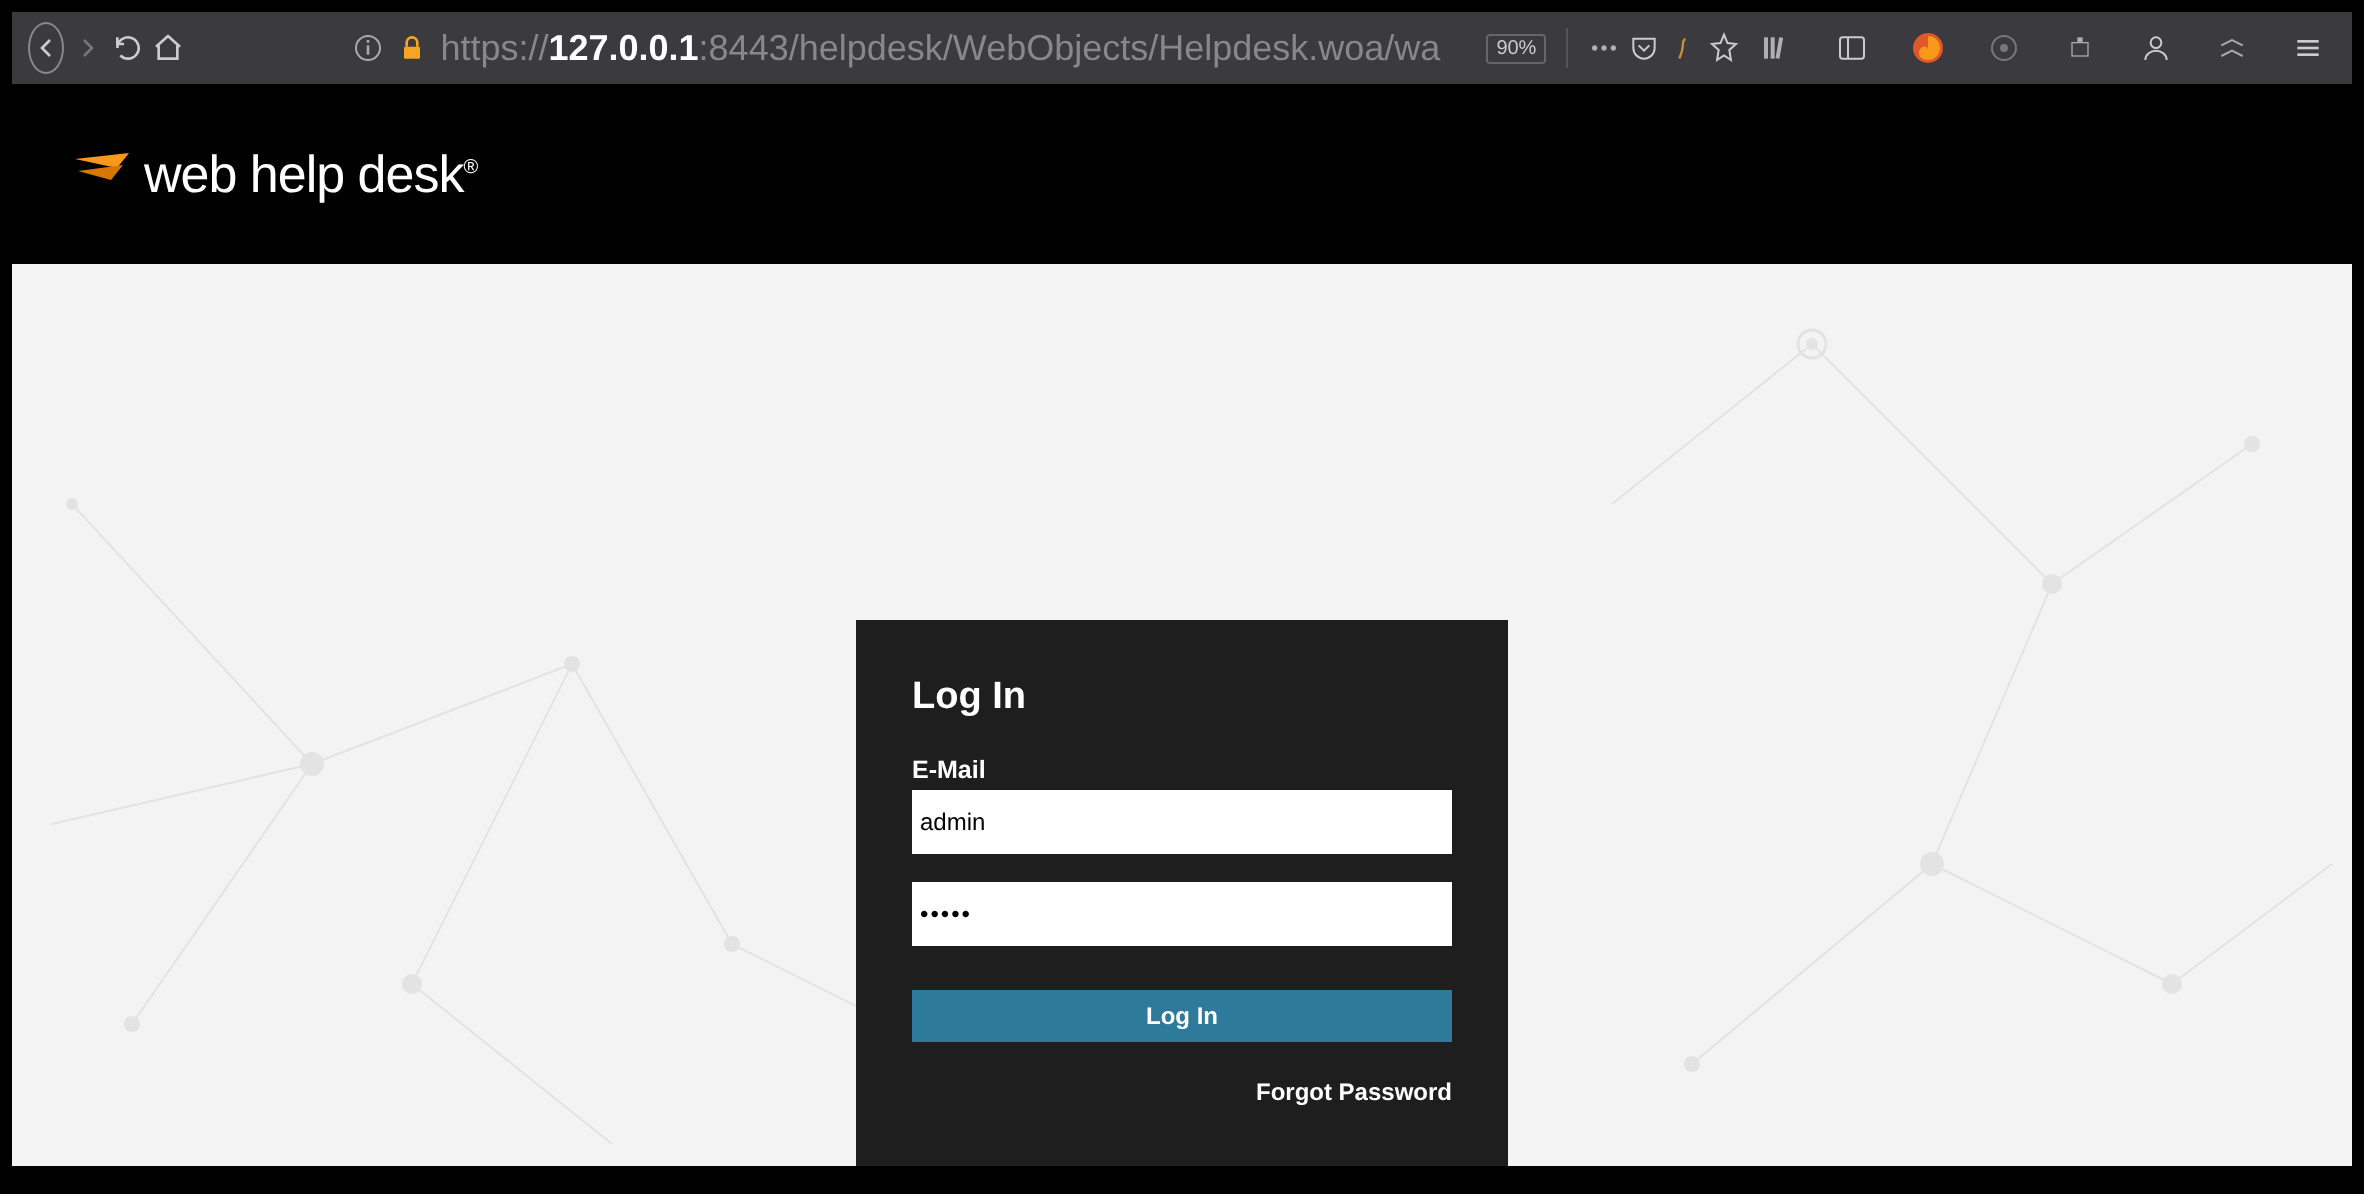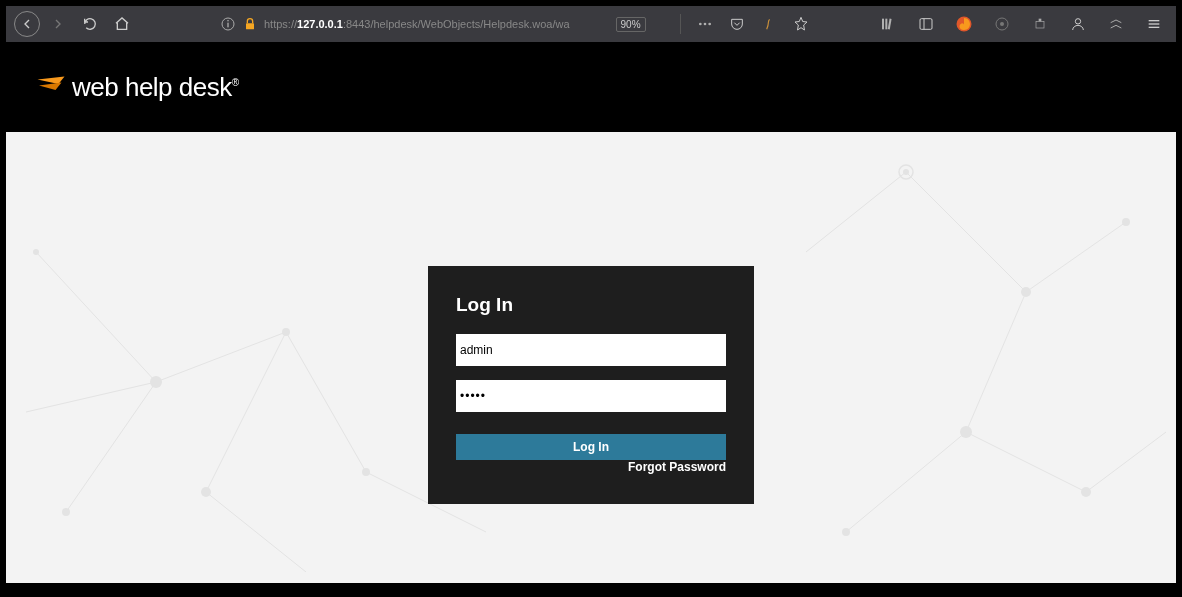--- a/index.html
+++ b/index.html
@@ -33,33 +33,33 @@
       flex: 0 0 auto;
       margin-left: 80px;
       display: flex;
       align-items: center;
       background: #3a3a3f;
       height: 28px;
       gap: 6px;
       min-width: 450px;
     }
     .url-text {
-      font-size: 11px;
+      font-size: 18px;
       color: #ccc;
       white-space: nowrap;
     }
     .url-text .muted { color: #888; }
     .url-text .bold { color: #fff; font-weight: 600; }
     .zoom-badge {
       font-size: 10px;
       color: #ccc;
       border: 1px solid #666;
       border-radius: 2px;
       padding: 1px 4px;
-      margin-left: 40px;
+      margin-left: 17px;
       text-align: right;
     }
     .chrome-right {
       margin-left: auto;
       display: flex;
       align-items: center;
       gap: 10px;
     }
     .chrome-sep {
       width: 1px; height: 20px; background: #555;
@@ -82,21 +82,21 @@
       letter-spacing: -0.5px;
     }
     .logo-text .reg { font-size: 10px; vertical-align: super; }
     
     
     .main {
       flex: 1;
       background: #f3f3f3;
       position: relative;
       display: flex;
-      align-items: center;
+      align-items: flex-end;
       justify-content: center;
       padding-top: 55px;
       overflow: hidden;
     }
     .bg-network {
       position: absolute;
       inset: 0;
       pointer-events: none;
     }
     
@@ -142,20 +142,21 @@
       font-weight: 600;
       cursor: pointer;
       margin-top: 8px;
     }
     .forgot-link {
       display: block;
       text-align: right;
       color: #fff;
       font-size: 12px;
       font-weight: 600;
+      margin-top: 18px;
       text-decoration: none;
       cursor: pointer;
     }
     
     .footer-bar { height: 8px; background: #000; }
     
     svg { display: block; }
     .icon-sm { width: 16px; height: 16px; fill: #b0b0b0; }
   </style>
 </head>
@@ -322,20 +323,21 @@
         <circle cx="960" cy="300" r="6"></circle>
         <circle cx="1080" cy="360" r="5"></circle>
         <circle cx="1120" cy="90" r="4"></circle>
         <circle cx="840" cy="400" r="4"></circle>
       </g>
     </svg>
 
     <div class="login-panel">
       <div class="login-title">Log In</div>
       
+      <label class="field-label">E-Mail</label>
       <input class="field-input" type="text" value="admin" style="">
       
       <input class="field-input password" type="text" value="•••••" style="">
       
       <button class="login-btn">Log In</button>
       
       <a class="forgot-link">Forgot Password</a>
     </div>
   </div>
 

